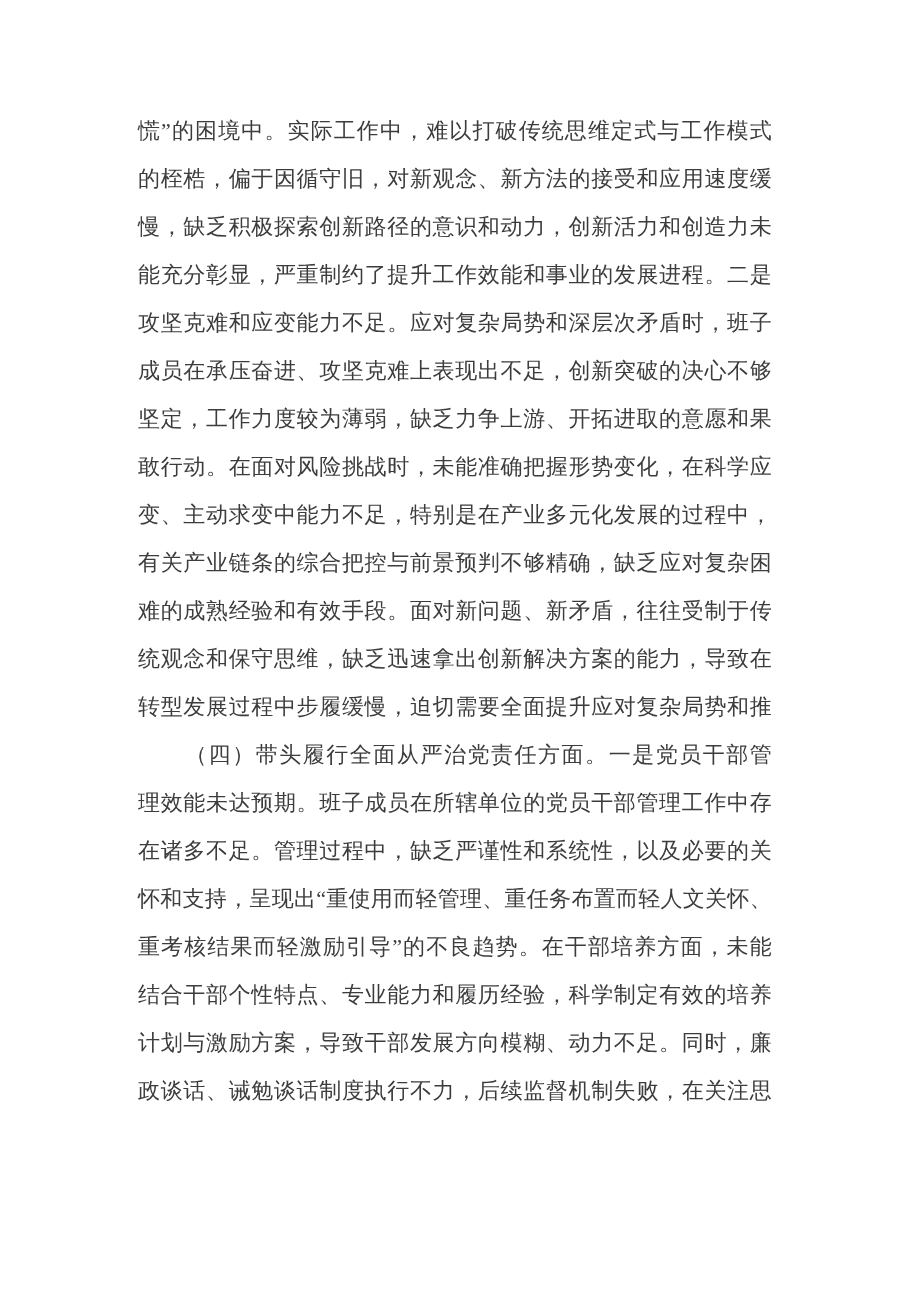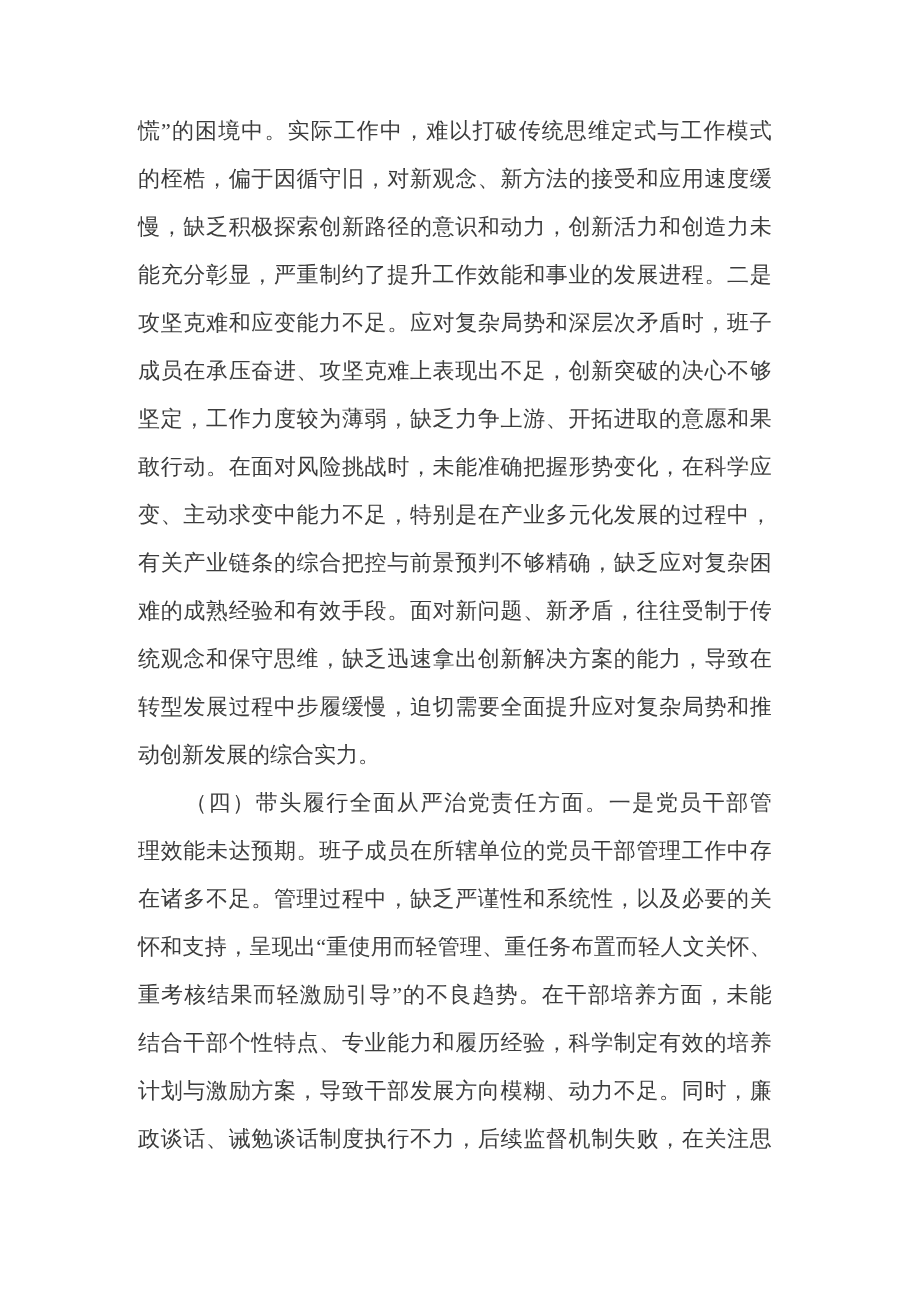--- a/index.html
+++ b/index.html
@@ -432,21 +432,20 @@
         <span>升</span>
         <span>应</span>
         <span>对</span>
         <span>复</span>
         <span>杂</span>
         <span>局</span>
         <span>势</span>
         <span>和</span>
         <span>推</span>
       </div>
-      <div class="line">动创新发展的综合实力。</div>
       <div class="line justified">
         <span>　</span>
         <span>　</span>
         <span>（</span>
         <span>四</span>
         <span>）</span>
         <span>带</span>
         <span>头</span>
         <span>履</span>
         <span>行</span>

